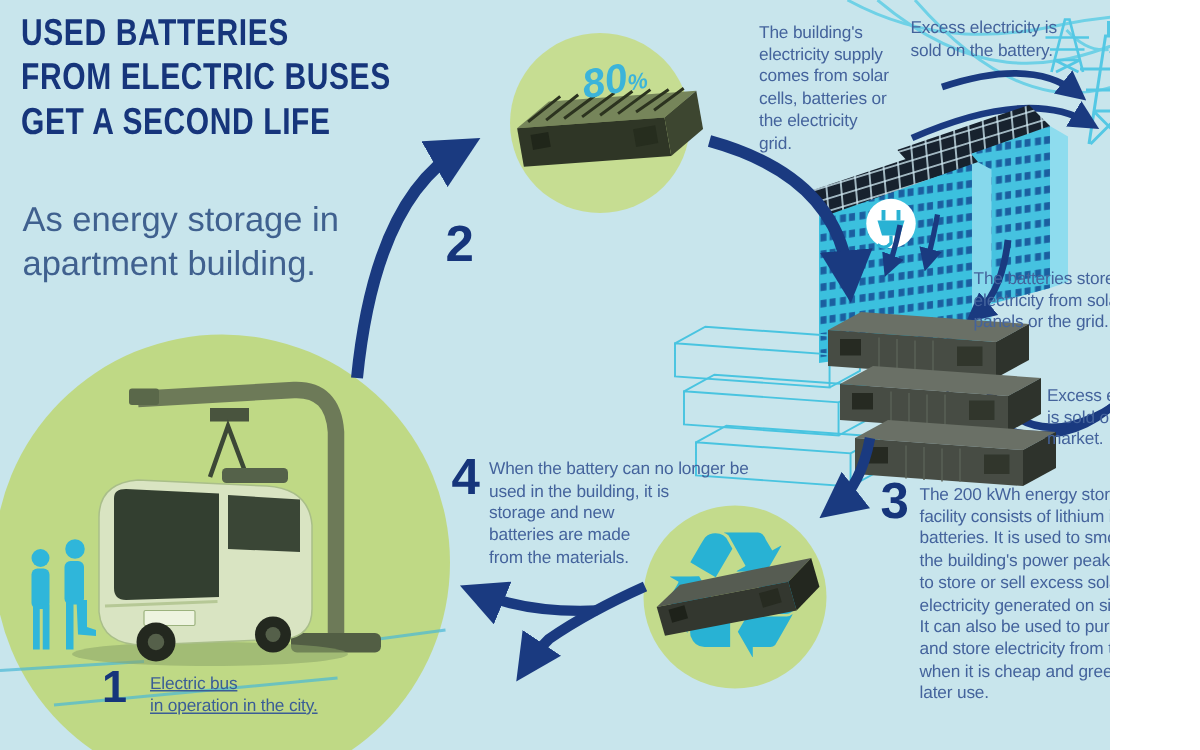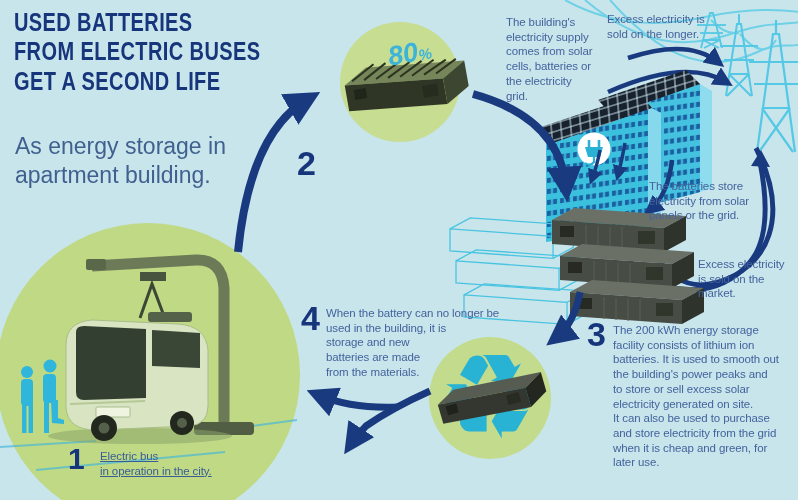--- a/index.html
+++ b/index.html
@@ -1,16 +1,16 @@
 <!DOCTYPE html>
 <html><head>
 <meta charset="utf-8">
 <style>
   html,body{margin:0;padding:0;}
-  .page{position:relative;width:798px;height:500px;overflow:hidden;background:#c8e5ec;
+  .page{position:relative;width:740px;height:500px;overflow:hidden;background:#c8e5ec;
         font-family:"Liberation Sans",sans-serif;}
   .abs{position:absolute;}
   svg{position:absolute;left:0;top:0;}
   .txt{white-space:pre-line;color:#44639c;font-size:11.5px;line-height:1.28;letter-spacing:-.1px;z-index:5;}
   .title{left:14px;top:8px;font-weight:bold;font-size:25px;line-height:1.17;color:#16357b;
          transform:scaleX(.8);transform-origin:0 0;white-space:pre-line;letter-spacing:.5px;z-index:5;}
   .subtitle{left:15px;top:132px;font-size:23px;line-height:1.25;color:#40618f;white-space:pre-line;z-index:5;}
   .stepnum{font-weight:bold;font-size:34px;color:#16357b;line-height:1;z-index:5;}
   .batlabel{left:388px;top:38px;transform:rotate(-10deg);color:#3cb4da;font-weight:bold;
             font-style:italic;font-size:27px;z-index:5;}
@@ -243,20 +243,20 @@
 batteries are made
 from the materials.</div>
 
   <div class="abs txt" style="left:506px;top:15px;width:110px;">The building's
 electricity supply
 comes from solar
 cells, batteries or
 the electricity
 grid.</div>
   <div class="abs txt" style="left:607px;top:12px;width:150px;">Excess electricity is
-sold on the longer.</div>
+sold on the battery.</div>
   <div class="abs txt" style="left:649px;top:179px;width:150px;">The batteries store
 electricity from solar
 panels or the grid.</div>
   <div class="abs txt" style="left:698px;top:257px;width:110px;">Excess electricity
 is sold on the
 market.</div>
 </div>
 
 </body></html>

